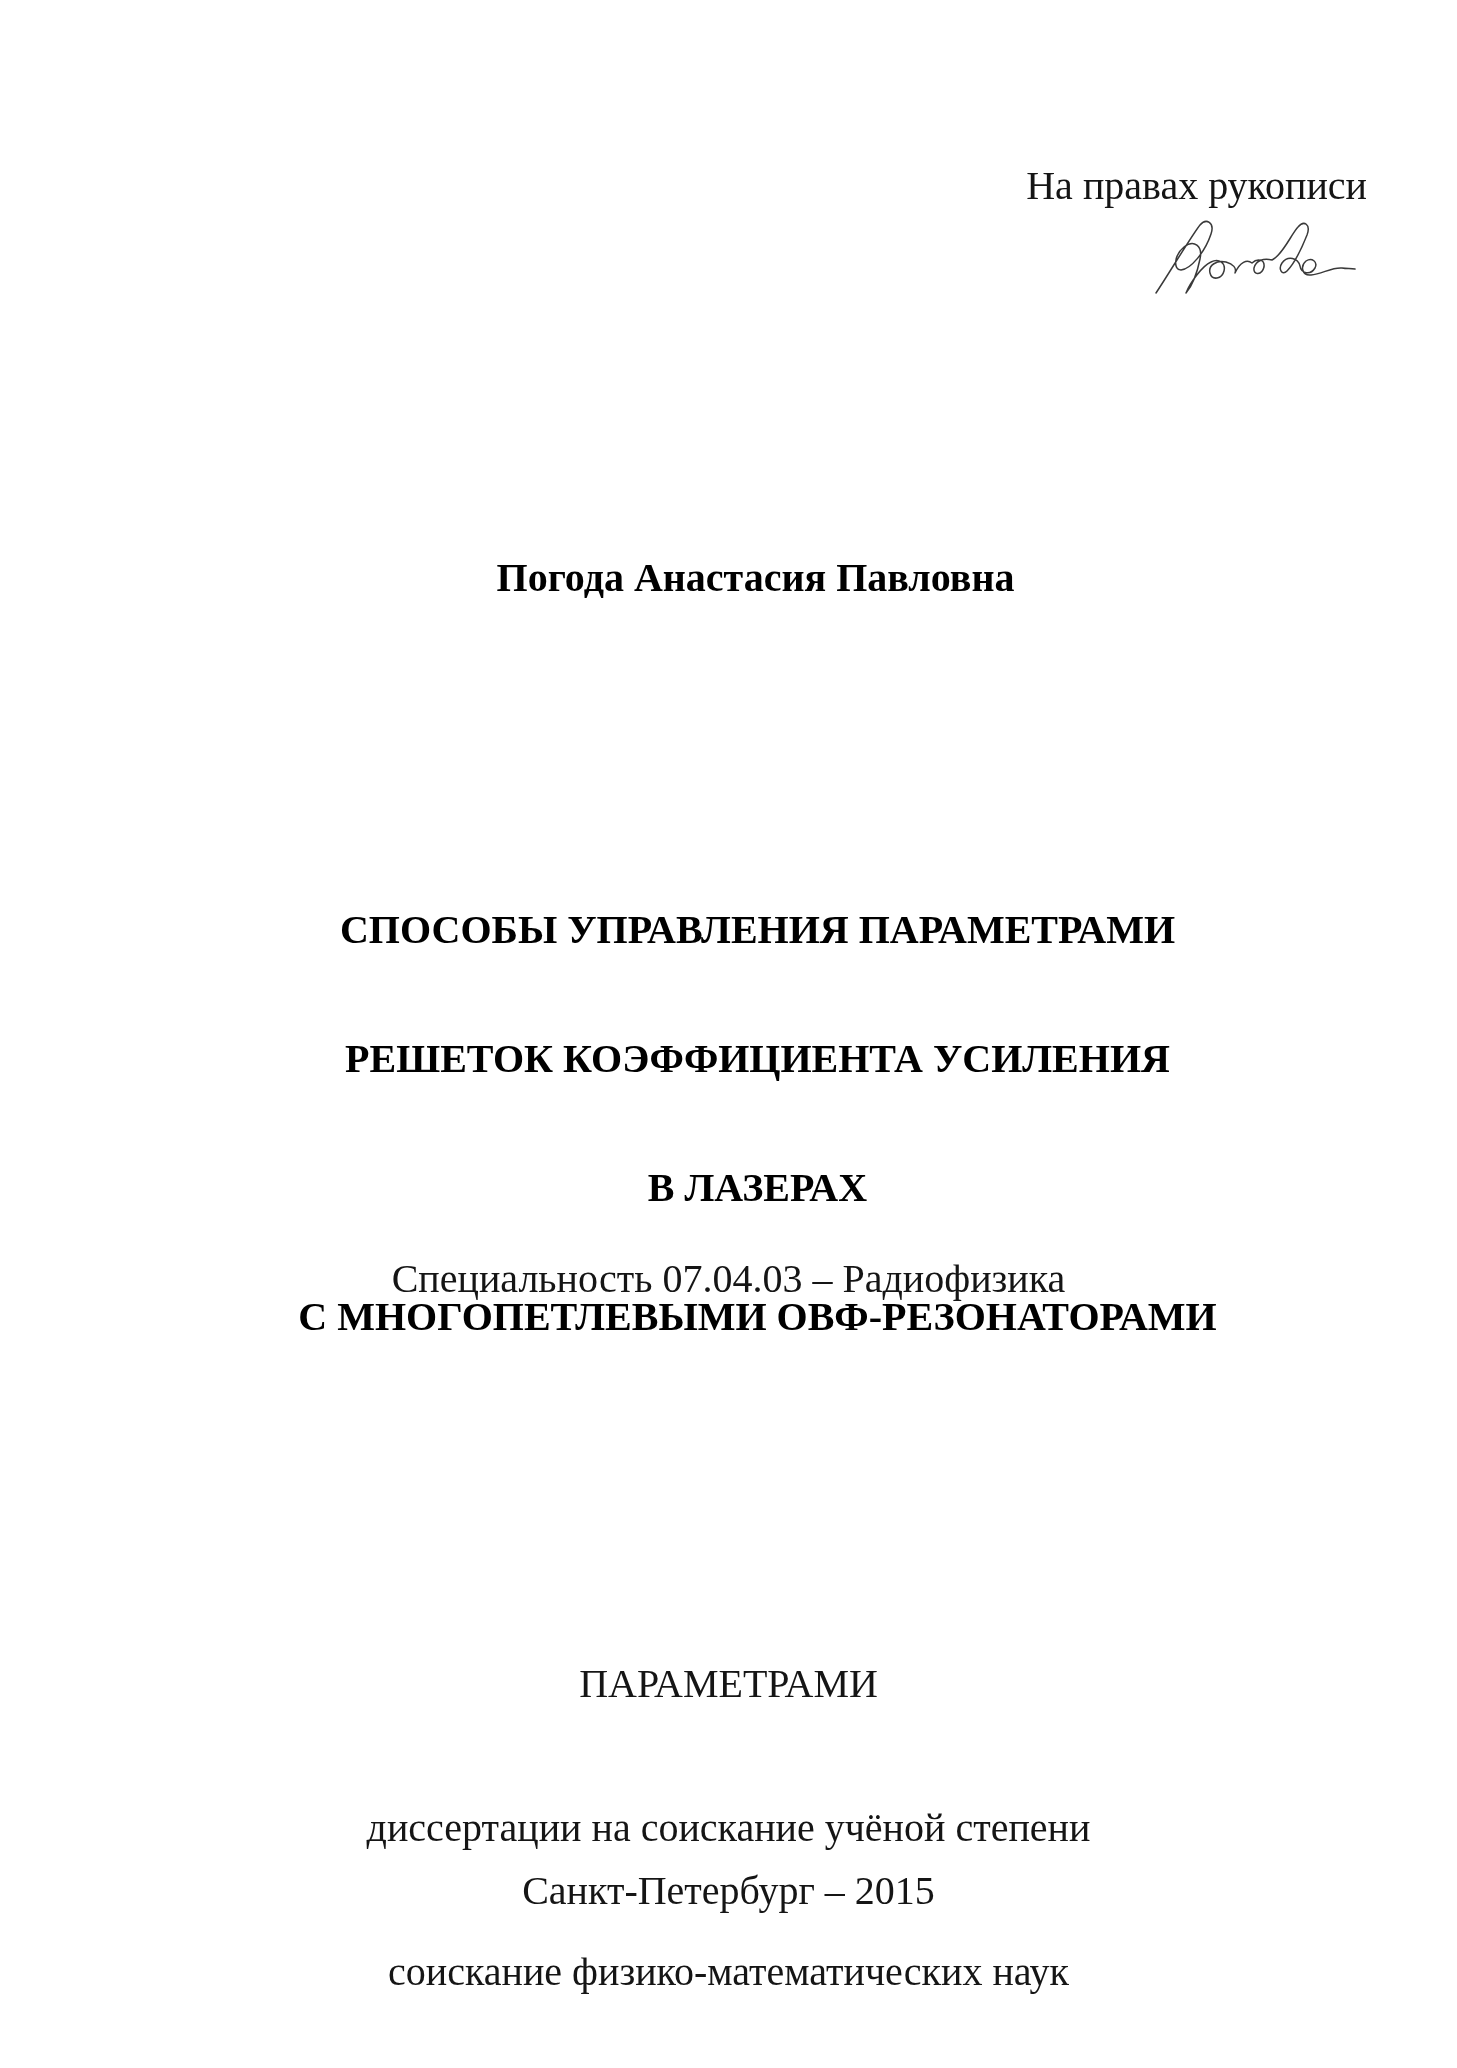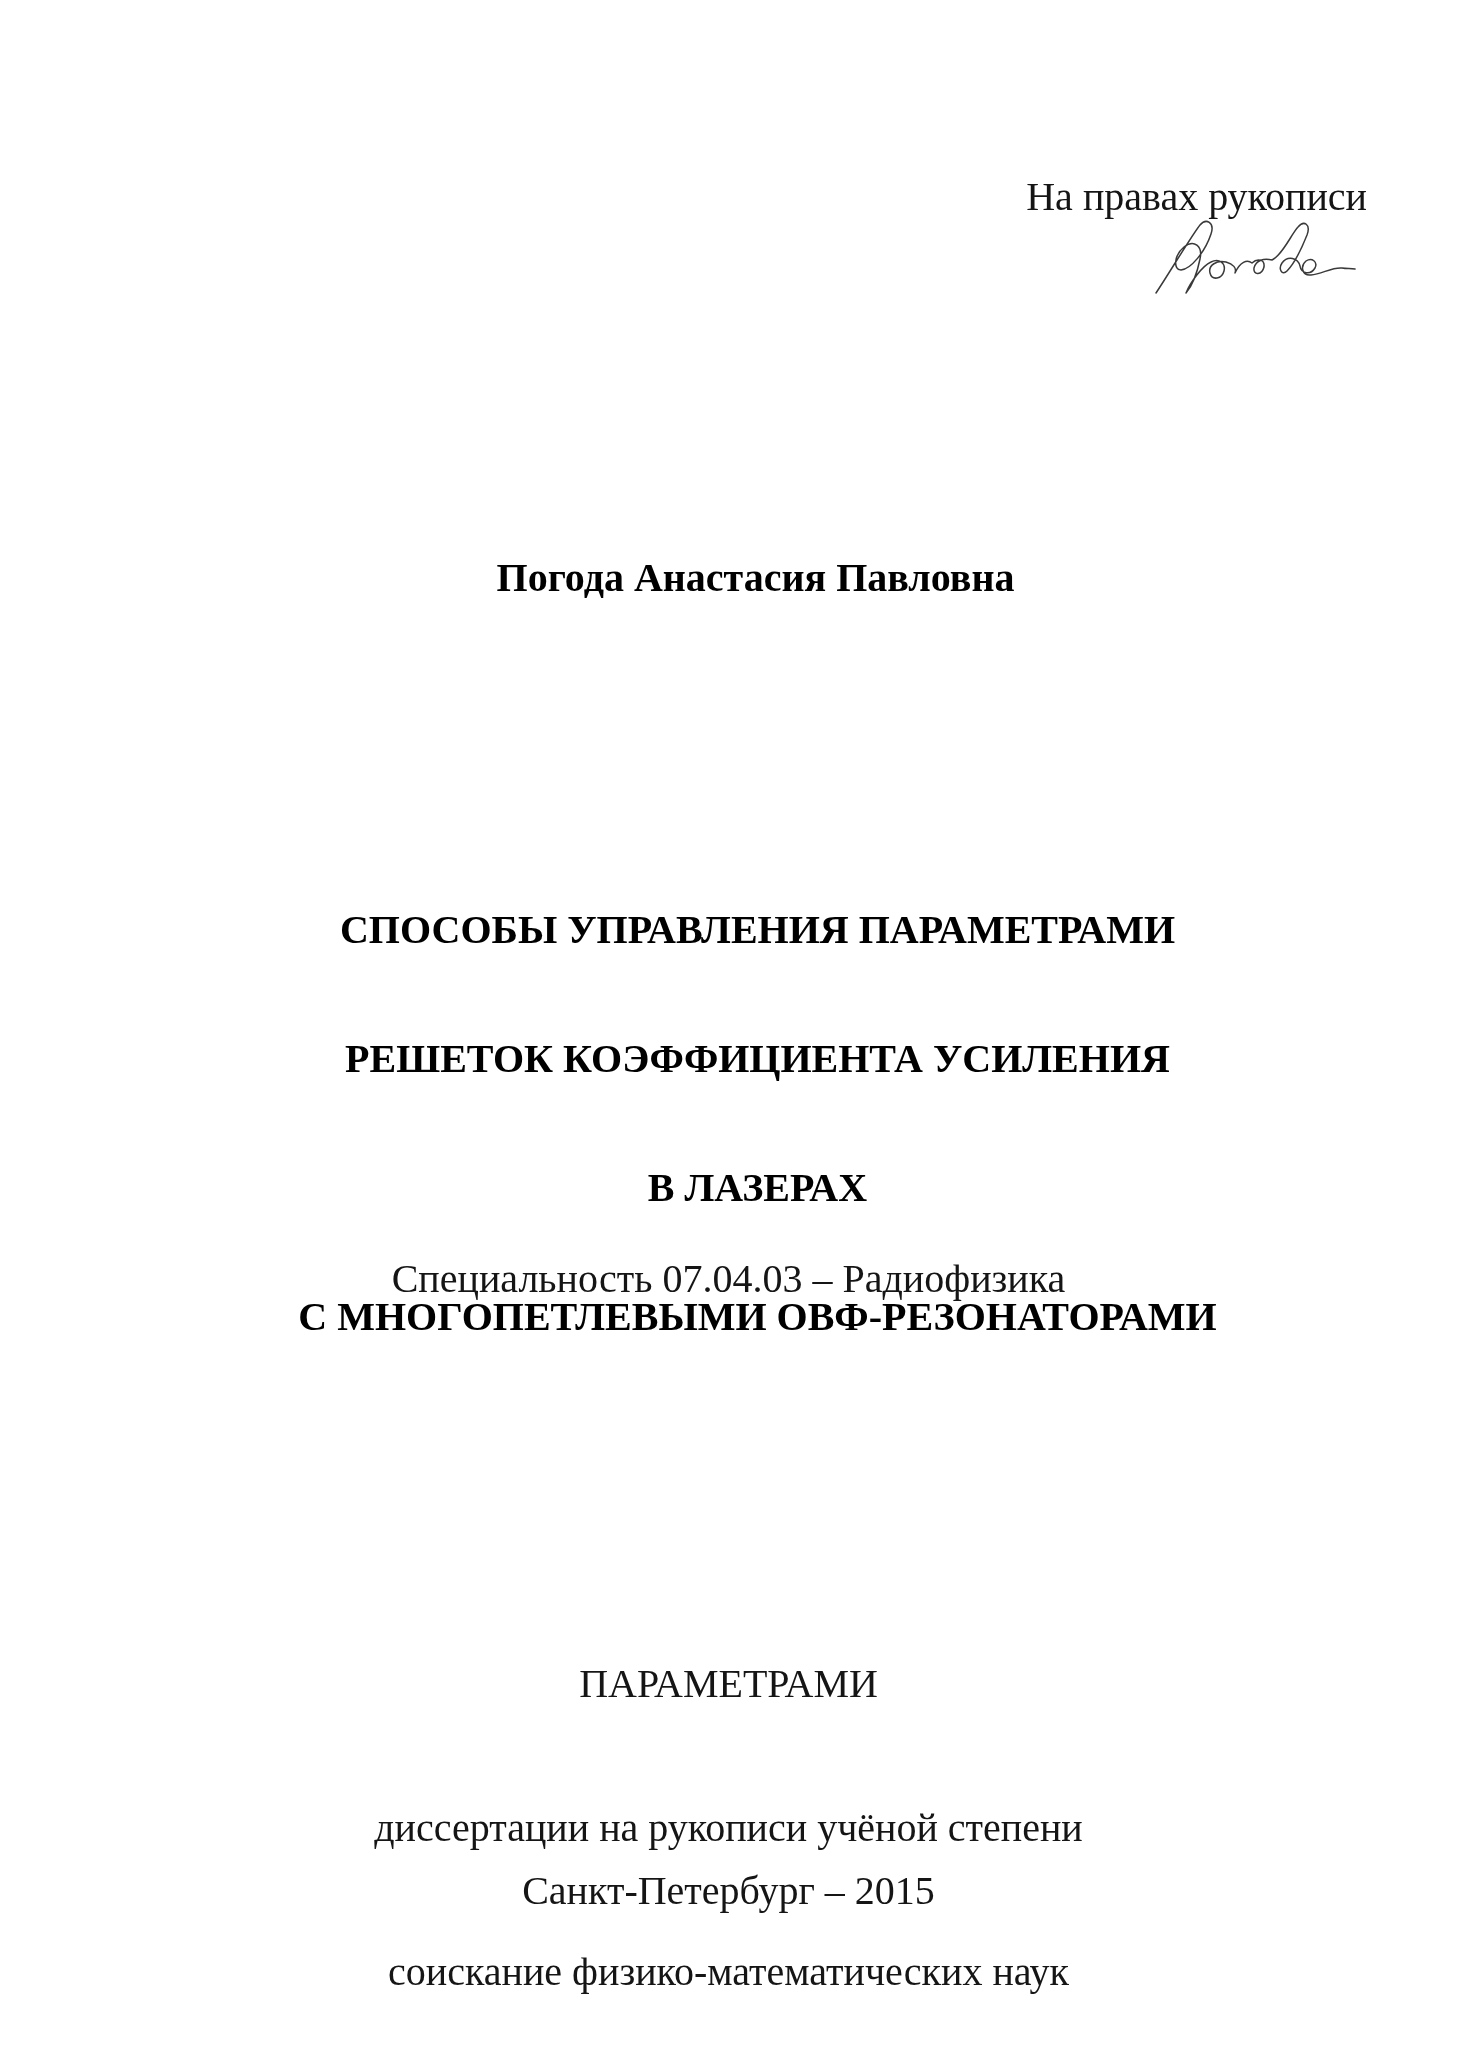--- a/index.html
+++ b/index.html
@@ -26,21 +26,20 @@
     white-space: pre;
   }
   .manuscript-note {
     position: absolute;
     top: 166px;
     right: 90px;
     font-size: 40px;
     line-height: 40px;
     text-align: right;
     white-space: pre;
-    margin-top: 11px;
   }
   .signature {
     position: absolute;
     top: 217px;
     left: 1150px;
     width: 210px;
     height: 80px;
   }
   .signature svg {
     display: block;
@@ -127,19 +126,19 @@
     <div>СПОСОБЫ УПРАВЛЕНИЯ ПАРАМЕТРАМИ</div>
     <div>РЕШЕТОК КОЭФФИЦИЕНТА УСИЛЕНИЯ</div>
     <div>В ЛАЗЕРАХ</div>
     <div>С МНОГОПЕТЛЕВЫМИ ОВФ-РЕЗОНАТОРАМИ</div>
   </div>
 
   <div class="line specialty">Специальность 07.04.03 – Радиофизика</div>
 
   <div class="abstract-block">
     <div>ПАРАМЕТРАМИ</div>
-    <div>диссертации на рукописи учёной степени</div>
+    <div>диссертации на соискание учёной степени</div>
     <div>соискание физико-математических наук</div>
   </div>
 
   <div class="line city-year">Санкт-Петербург – 2015</div>
 
 </div>
 
 </body></html>

